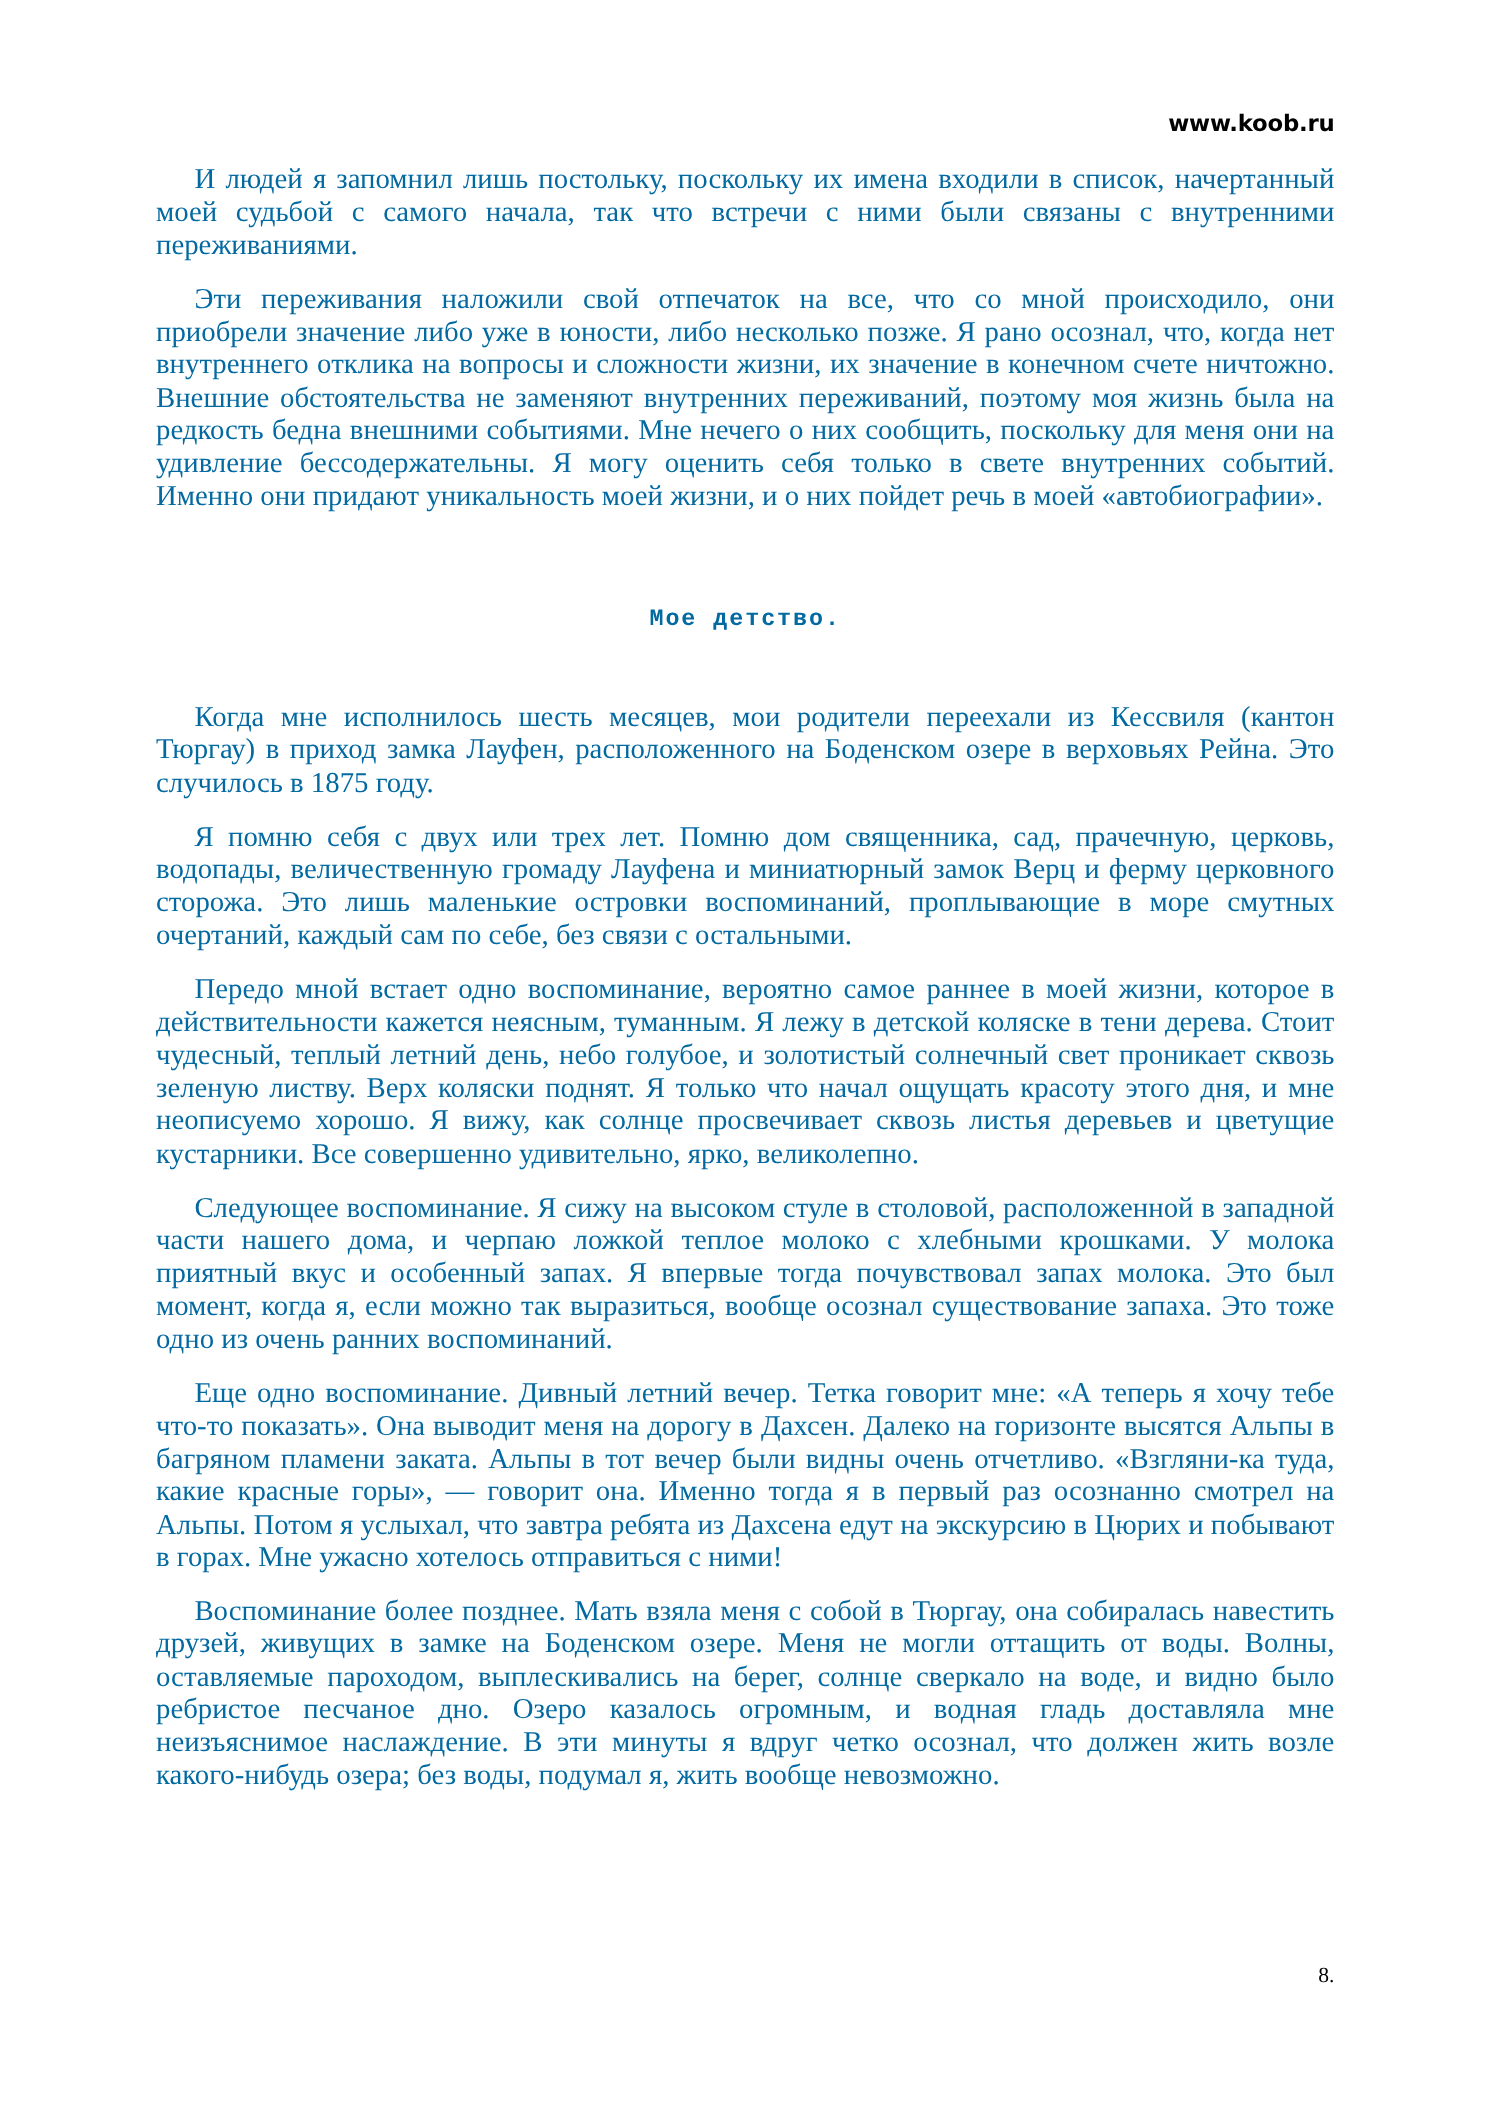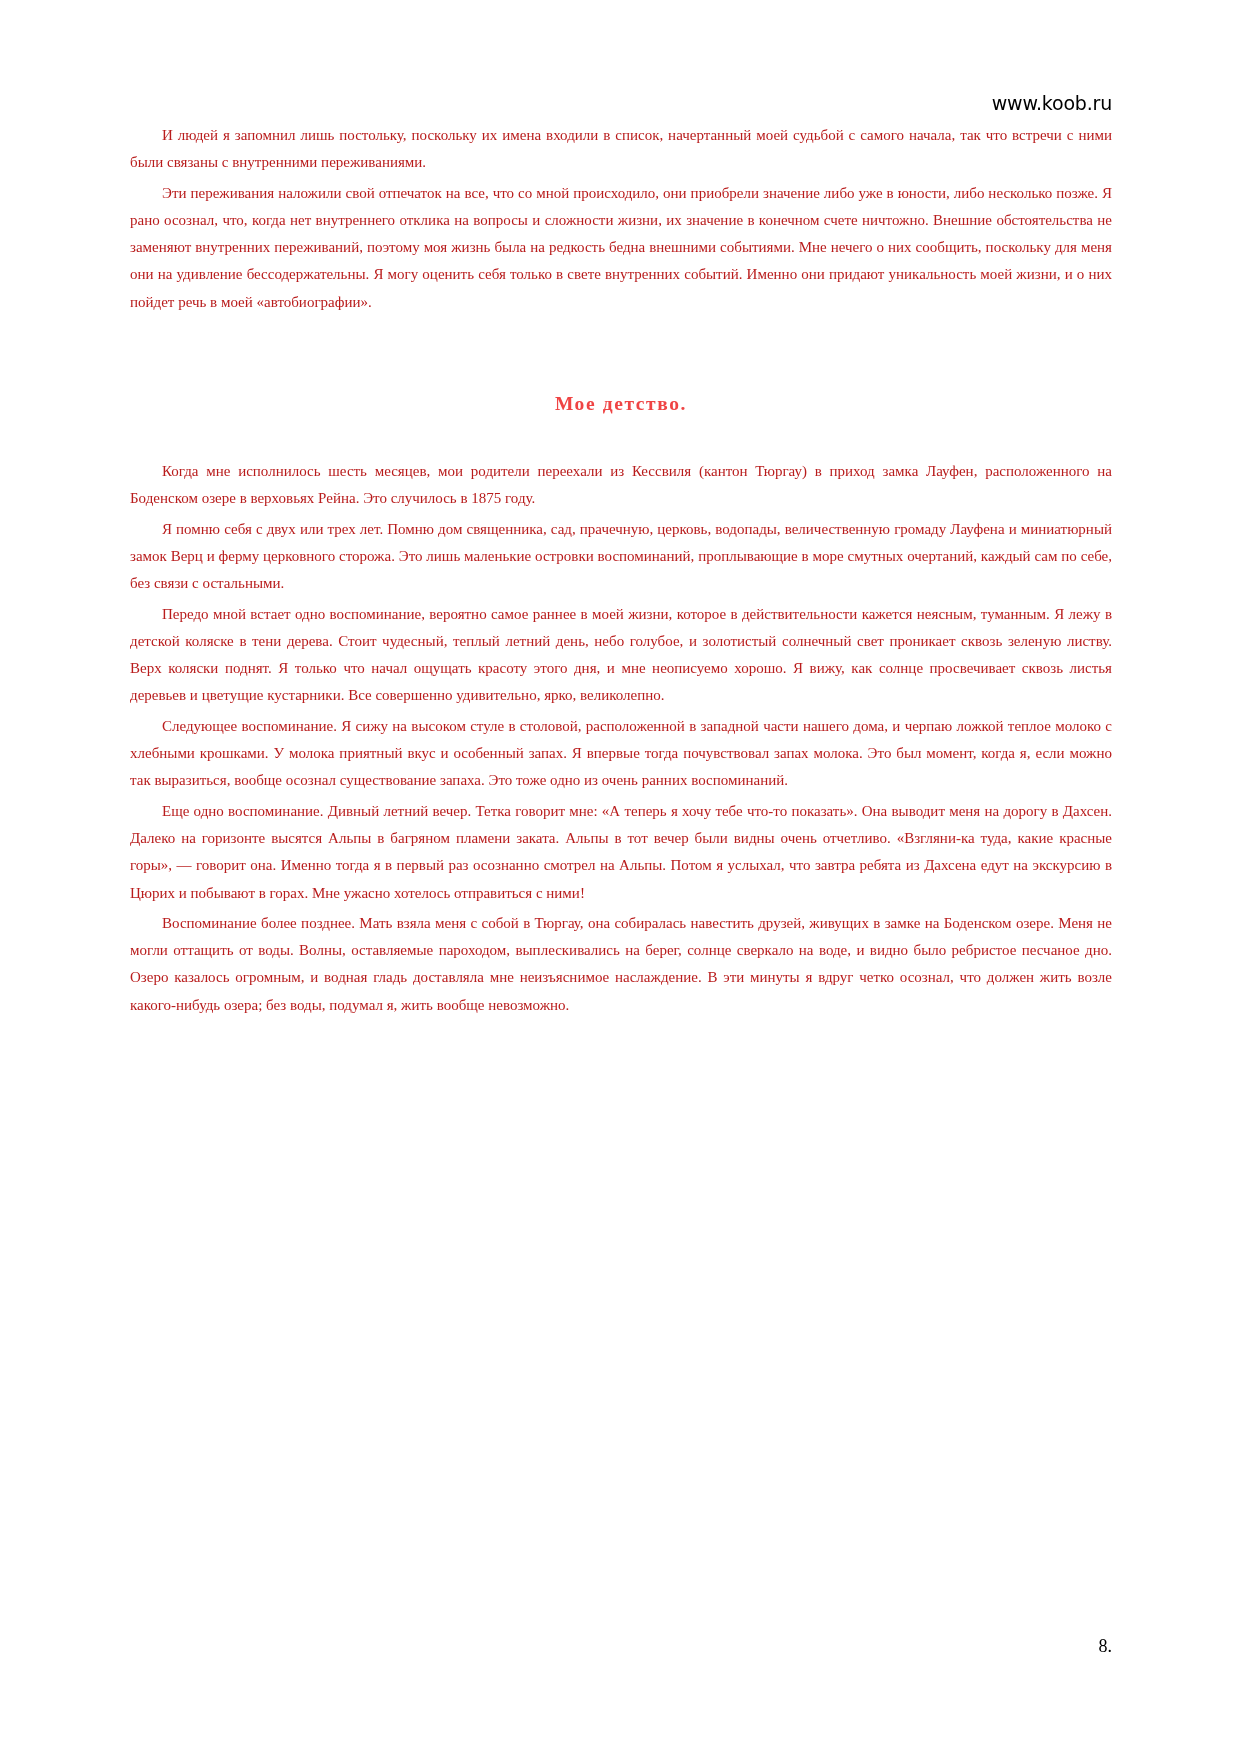--- a/index.html
+++ b/index.html
@@ -14,51 +14,51 @@
     background: #ffffff;
     box-sizing: border-box;
     overflow: hidden;
   }
   .header-url {
     position: absolute;
     top: 92px;
     right: 128px;
     font-family: "DejaVu Sans", "Liberation Sans", sans-serif;
     font-size: 19px;
-    font-weight: normal;
+    font-weight: bold;
     letter-spacing: -0.2px;
     color: #000000;
   }
   .content {
     position: absolute;
     left: 130px;
     top: 119px;
     width: 982px;
   }
   .para {
     font-family: "Liberation Serif", "DejaVu Serif", serif;
-    font-size: 15px;
+    font-size: 24px;
     line-height: 27.3px;
-    color: #b91c1c;
+    color: #0369a1;
     text-align: justify;
     text-justify: inter-word;
     text-indent: 32px;
-    margin: 3px 0 1px 0;
+    margin: 18px 0 1px 0;
     hyphens: manual;
   }
   .para:last-child {
     margin-bottom: 0;
   }
   .section-heading {
-    font-family: Liberation Serif, serif;
+    font-family: Liberation Mono, monospace;
     font-size: 19.5px;
     font-weight: bold;
     letter-spacing: 1.6px;
     text-align: center;
-    color: #ef4444;
+    color: #0369a1;
     margin: 0;
     padding: 0;
   }
   .gap-before-heading { height: 76px; }
   .gap-after-heading  { height: 40px; }
   .page-number {
     position: absolute;
     right: 128px;
     top: 1636px;
     font-family: "Liberation Serif", "DejaVu Serif", serif;

